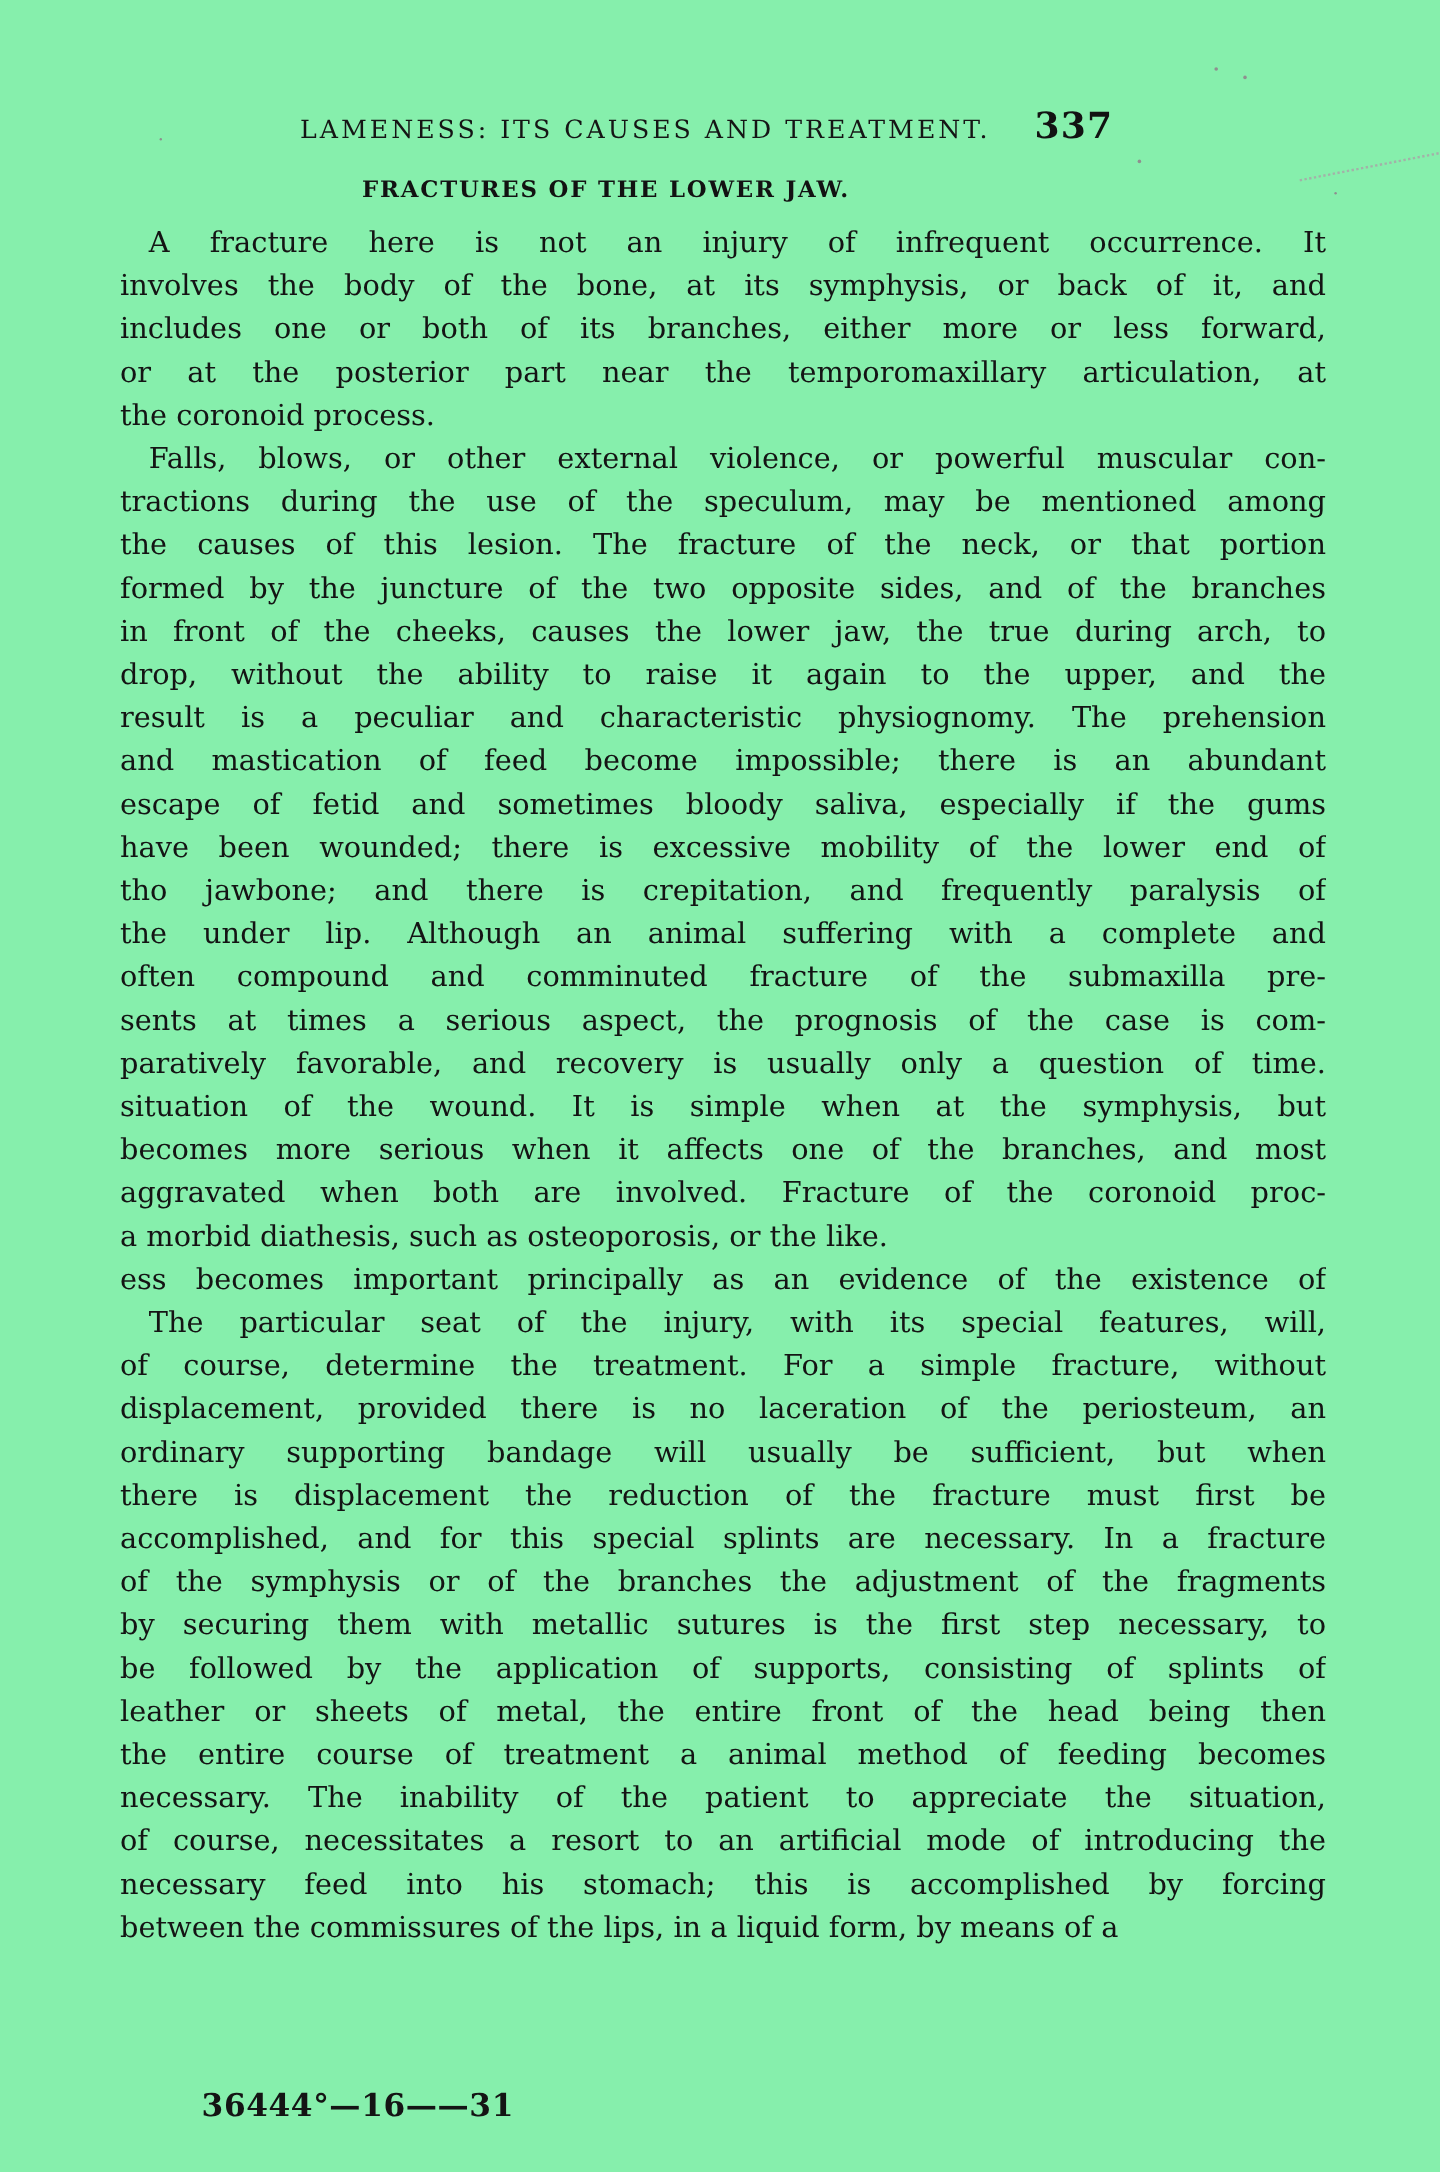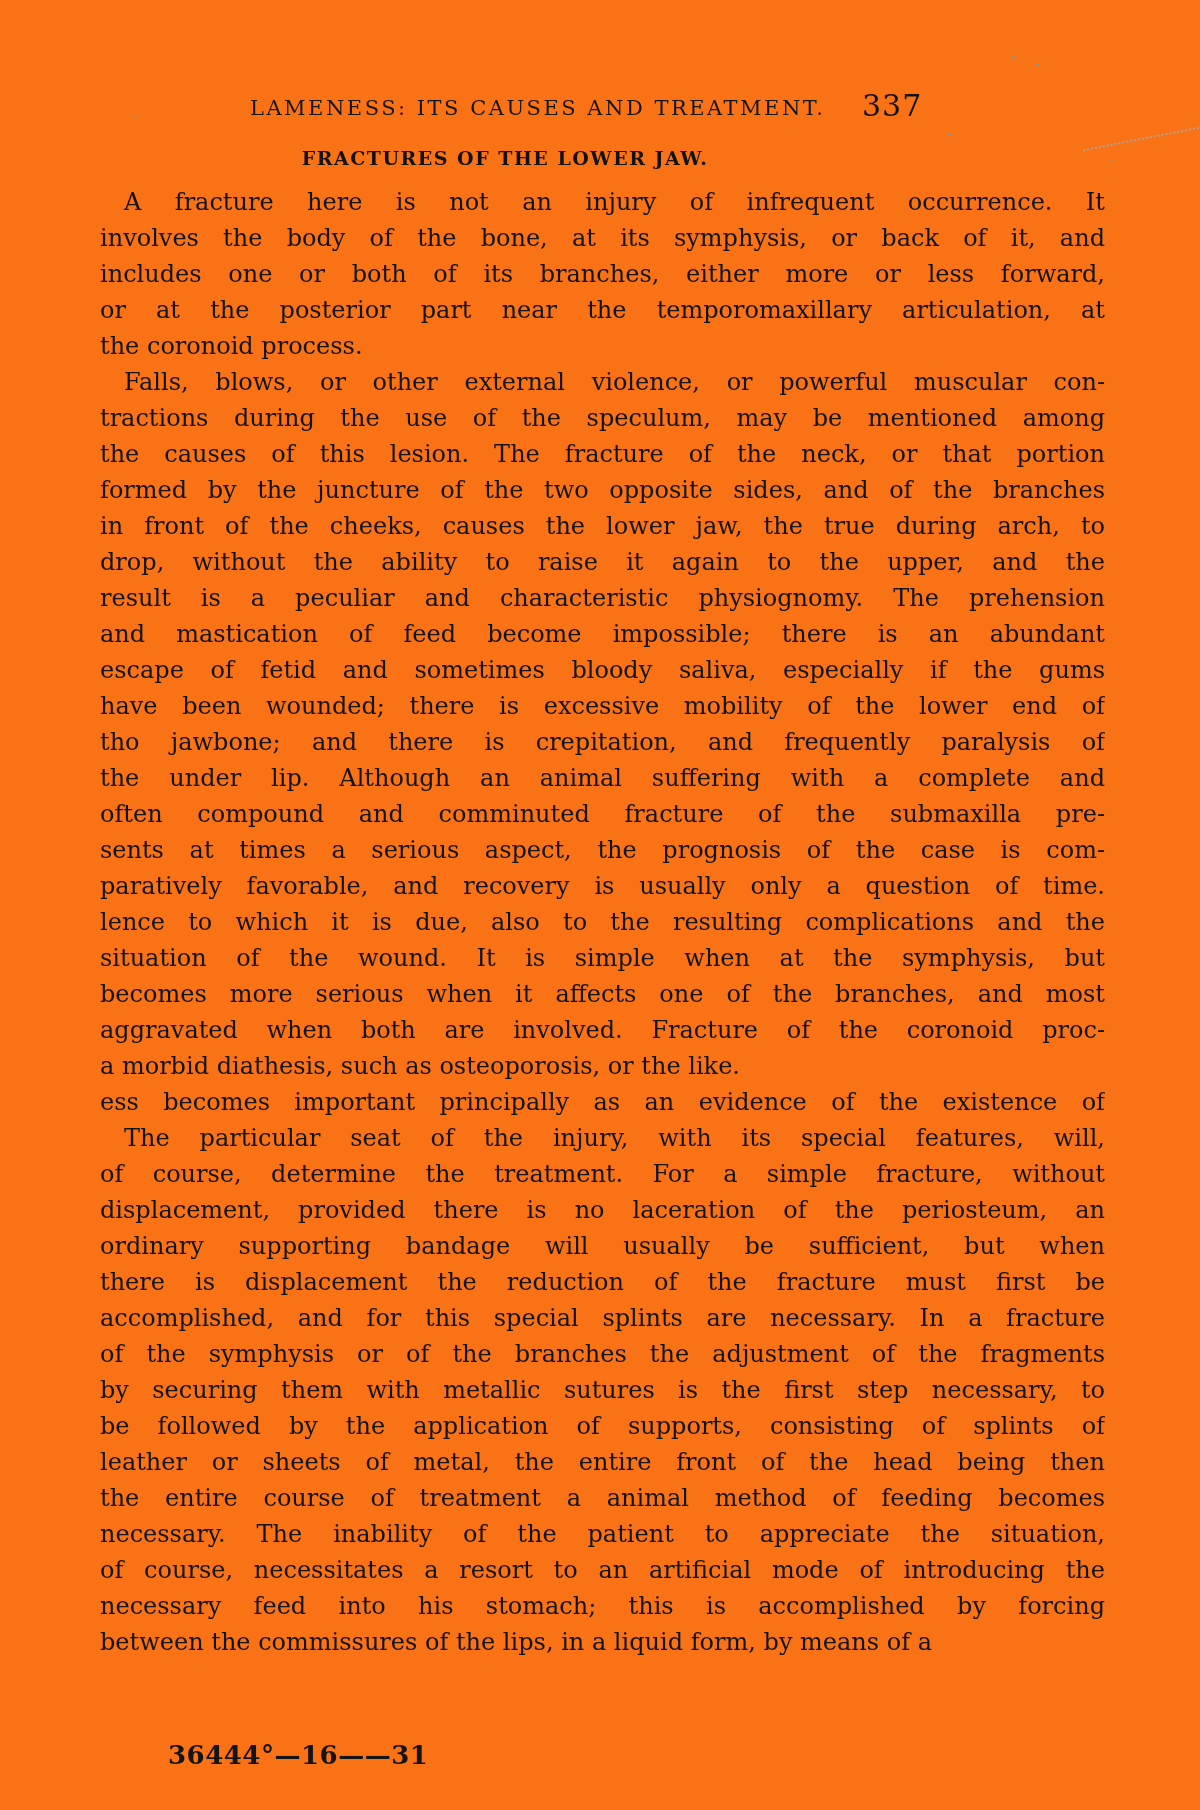--- a/index.html
+++ b/index.html
@@ -4,42 +4,42 @@
 <style>
   html, body {
     margin: 0;
     padding: 0;
     background: #ffffff;
   }
   .page {
     position: relative;
     width: 1200px;
     height: 1810px;
-    background: #f97316;
+    background: #86efac;
     overflow: hidden;
     font-family: "DejaVu Serif", "Liberation Serif", serif;
     color: #121212;
   }
   .running-head-title {
     position: absolute;
     top: 96px;
     left: 250px;
     width: 505px;
     text-align: center;
     font-size: 21px;
     letter-spacing: 2.5px;
     white-space: nowrap;
     color: #151515;
   }
   .page-number {
     position: absolute;
     top: 88px;
     left: 862px;
     font-size: 30px;
-    font-weight: normal;
+    font-weight: bold;
     letter-spacing: 1px;
     color: #121212;
   }
   .section-heading {
     position: absolute;
     top: 147px;
     left: 100px;
     width: 810px;
     text-align: center;
     font-size: 19px;
@@ -133,21 +133,20 @@
         <div class="line">drop, without the ability to raise it again to the upper, and the</div>
         <div class="line">result is a peculiar and characteristic physiognomy.  The prehension</div>
         <div class="line">and mastication of feed become impossible; there is an abundant</div>
         <div class="line">escape of fetid and sometimes bloody saliva, especially if the gums</div>
         <div class="line">have been wounded; there is excessive mobility of the lower end of</div>
         <div class="line">tho jawbone; and there is crepitation, and frequently paralysis of</div>
         <div class="line">the under lip.  Although an animal suffering with a complete and</div>
         <div class="line">often compound and comminuted fracture of the submaxilla pre-</div>
         <div class="line">sents at times a serious aspect, the prognosis of the case is com-</div>
         <div class="line">paratively favorable, and recovery is usually only a question of time.</div>
-        <div class="line">lence to which it is due, also to the resulting complications and the</div>
         <div class="line">situation of the wound.  It is simple when at the symphysis, but</div>
         <div class="line">becomes more serious when it affects one of the branches, and most</div>
         <div class="line">aggravated when both are involved.  Fracture of the coronoid proc-</div>
         <div class="line last">a morbid diathesis, such as osteoporosis, or the like.</div>
         <div class="line">ess becomes important principally as an evidence of the existence of</div>
       </div>
       <div class="paragraph">
         <div class="line first">The particular seat of the injury, with its special features, will,</div>
         <div class="line">of course, determine the treatment.  For a simple fracture, without</div>
         <div class="line">displacement, provided there is no laceration of the periosteum, an</div>

